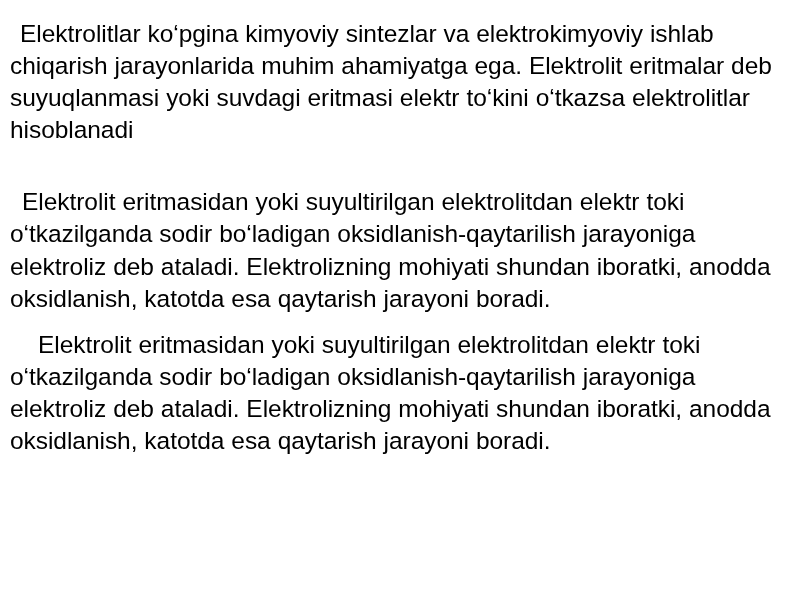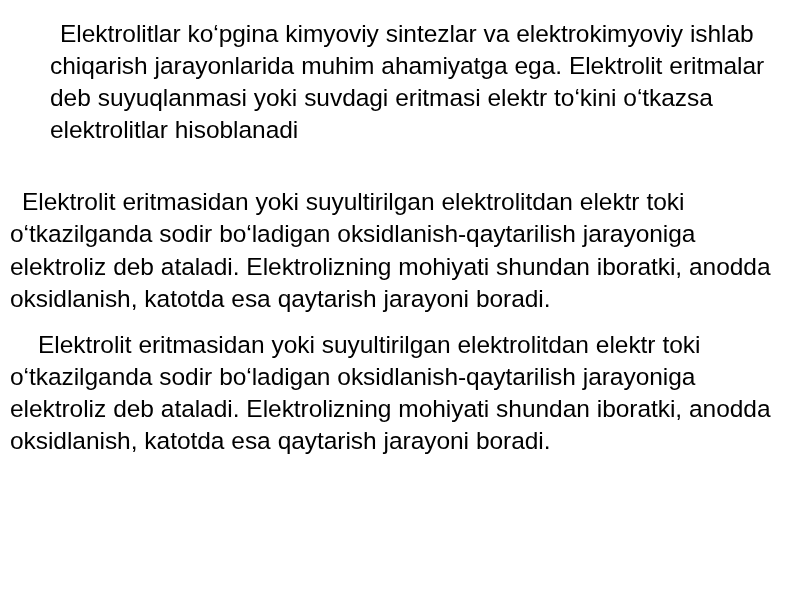--- a/index.html
+++ b/index.html
@@ -24,21 +24,20 @@
   .para {
     font-size: 24.5px;
     line-height: 1.31;
     margin: 0;
     letter-spacing: -0.05px;
     word-spacing: 0.2px;
   }
   .p1 {
     text-indent: 10px;
     padding-left: 4px;
-    margin-left: 40px;
   }
   .p2 {
     margin-top: 40px;
     text-indent: 12px;
     padding-left: 4px;
   }
   .p3 {
     margin-top: 14px;
     text-indent: 28px;
     padding-left: 4px;

